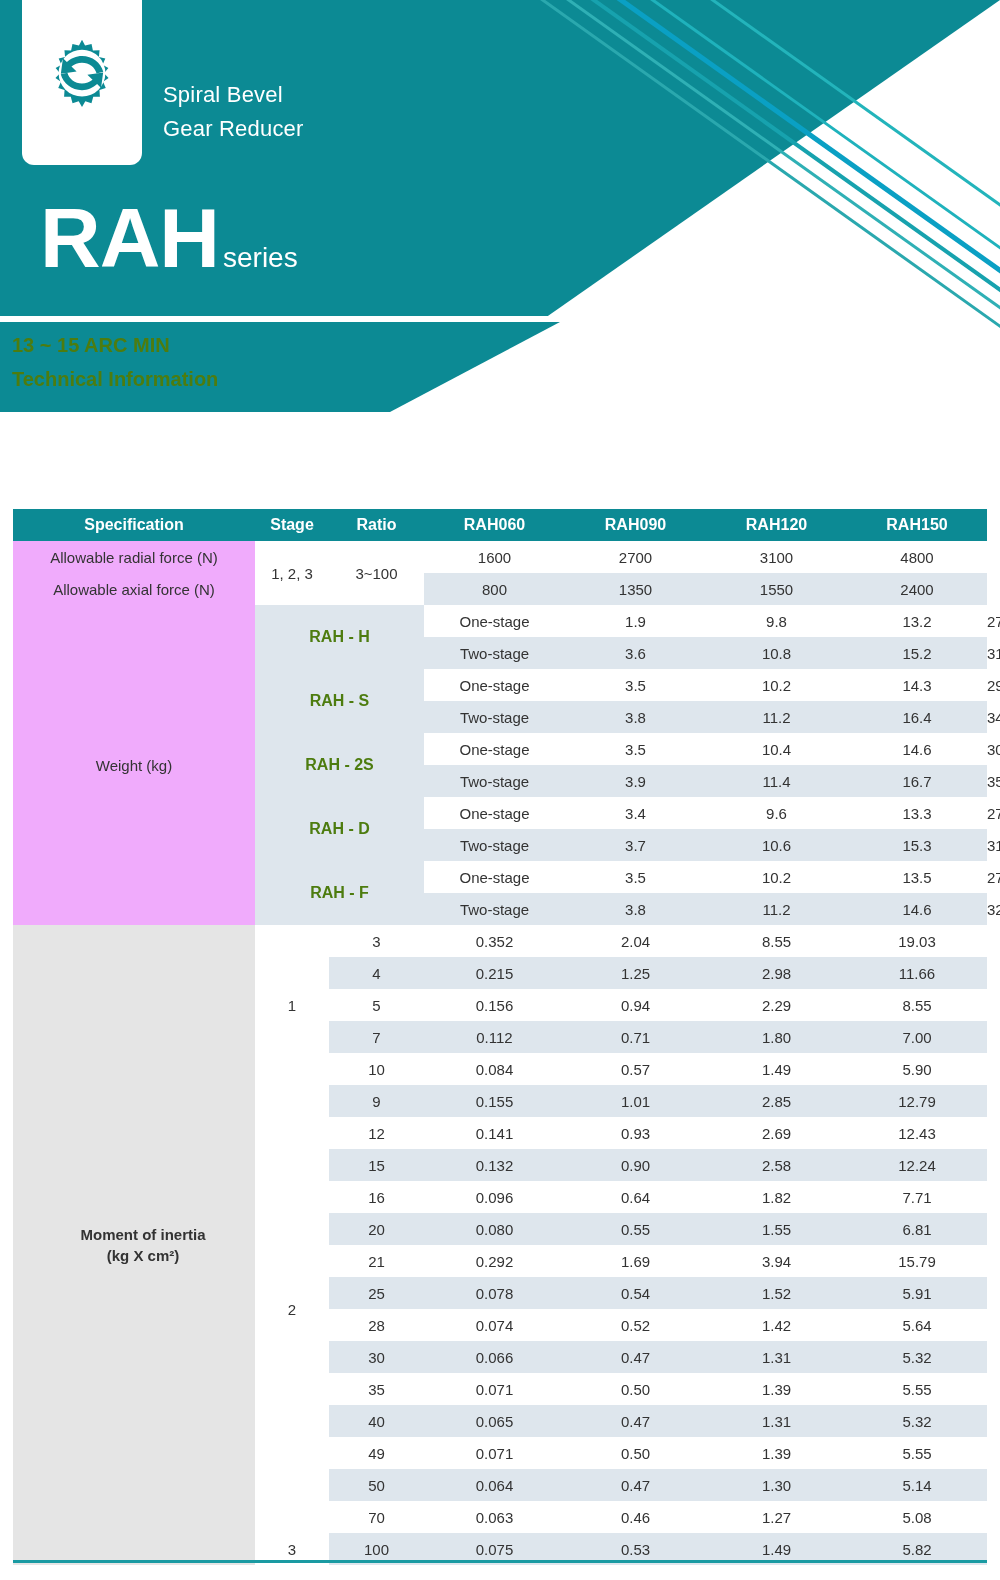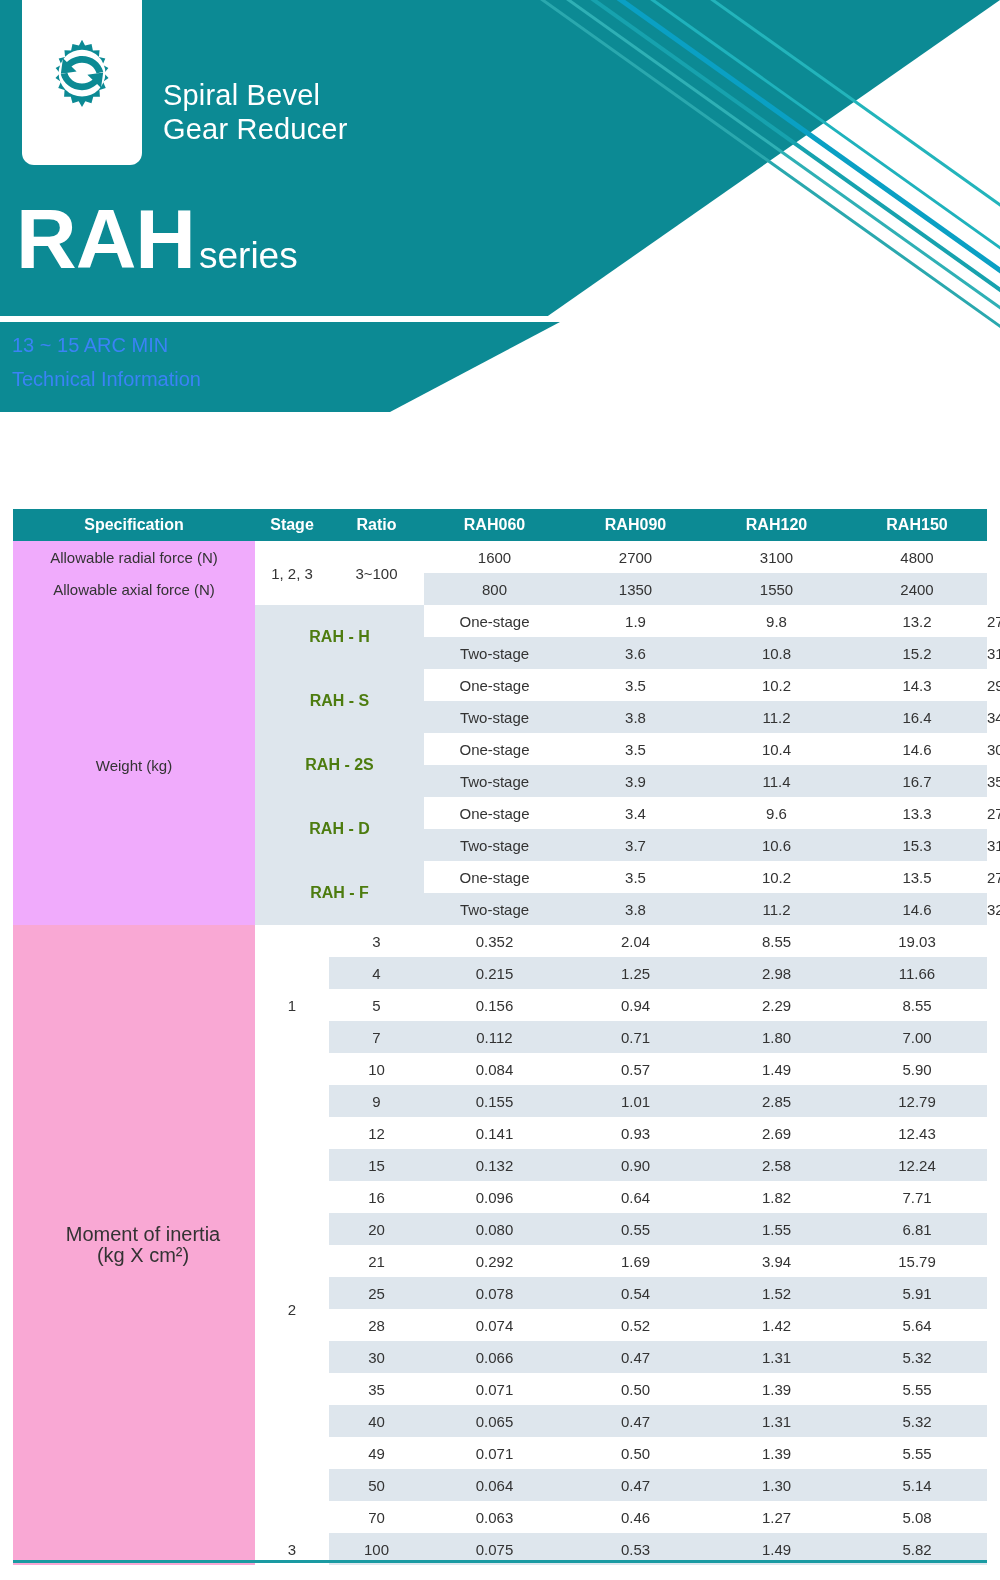--- a/index.html
+++ b/index.html
@@ -48,33 +48,33 @@
   .diag.outline{left:690px;top:-18px;background:#23b4bb;height:3px;width:470px;}
 
   .logo-card{
     position:absolute;left:22px;top:0;width:120px;height:165px;
     background:#ffffff;border-radius:0 0 12px 12px;
     display:flex;align-items:center;justify-content:center;
   }
   .gear-ico{width:90px;height:90px;display:block;}
   .hdr-sub{
     position:absolute;left:163px;top:78px;
-    color:#ffffff;font-size:29px;line-height:34px;font-weight:400;
+    color:#ffffff;font-size:22px;line-height:34px;font-weight:400;
     letter-spacing:.2px;
   }
   .hdr-sub div{white-space:nowrap;}
   .brand{
-    position:absolute;left:16px;top:196px;
+    position:absolute;left:40px;top:196px;
     color:#ffffff;display:flex;align-items:baseline;
   }
   .brand-main{font-size:84px;font-weight:700;letter-spacing:-1px;line-height:84px;}
-  .brand-series{font-size:37px;font-weight:400;letter-spacing:0px;line-height:40px;margin-left:4px;margin-top:40px;}
+  .brand-series{font-size:28px;font-weight:400;letter-spacing:0px;line-height:40px;margin-left:4px;margin-top:40px;}
   .hdr-note{
     position:absolute;left:12px;top:328px;
-    color:#3b82f6;font-size:20px;line-height:34px;font-weight:400;
+    color:#4d7c0f;font-size:20px;line-height:34px;font-weight:700;
   }
   .hdr-note div{white-space:nowrap;}
 
   
   .tbl-wrap{position:absolute;left:13px;top:509px;width:974px;}
   table.spec{
     border-collapse:collapse;width:974px;
     table-layout:fixed;
     font-size:15px;color:#333333;padding-left:44px;
   }
@@ -93,22 +93,22 @@
   .plain{background:#ffffff;}
   .sep-top{border-top:2px solid #66c2c6;}
   .vsep{border-right:2px solid #ffffff;}
   .vsep-t{border-right:2px solid #66c2c6;}
   .bold{font-weight:700;color:#4d7c0f;font-size:16px;}
   .spec-label{background:#f0abfc;text-align:center;font-size:15px;}
   .tbl-bottom{
     position:absolute;left:13px;top:1560px;width:974px;height:3px;background:#1a9aa2;
   }
   .moi-label{
-    background:#f9a8d4;text-align:left;padding-left:18px !important;
-    font-size:20px;line-height:21px;
+    background:#e5e5e5;text-align:left;padding-left:18px !important;
+    font-size:15px;line-height:21px;font-weight:bold;
   }
 </style>
 </head>
 <body>
 
 <div class="banner">
   <div class="banner-main"></div>
   <div class="diag l1"></div>
   <div class="diag l2"></div>
   <div class="diag l3"></div>

